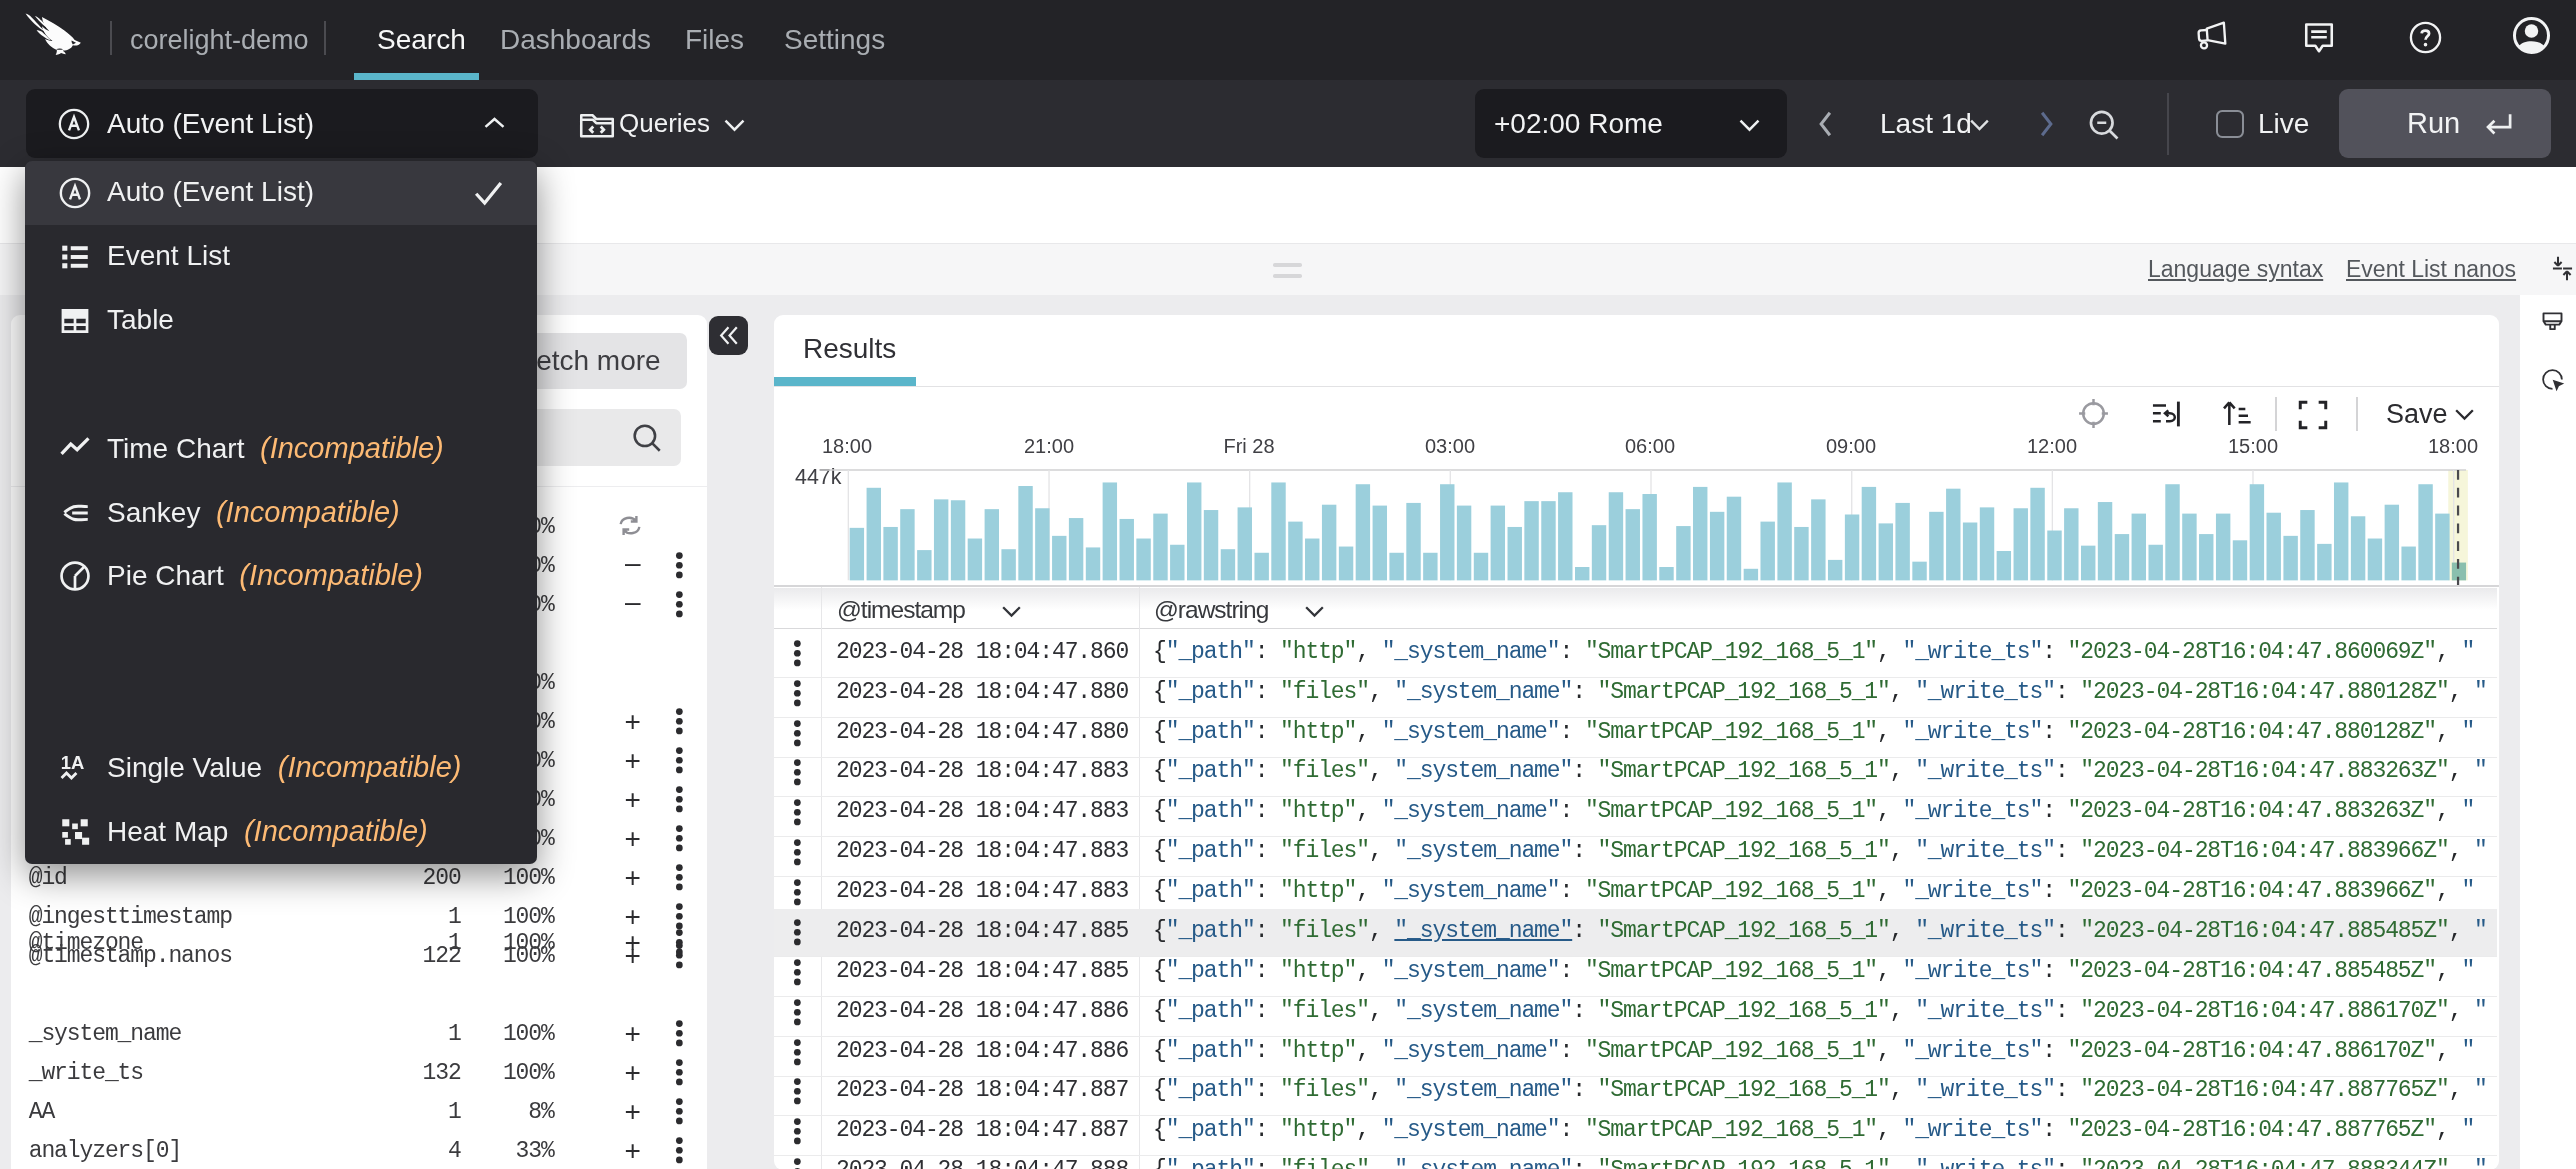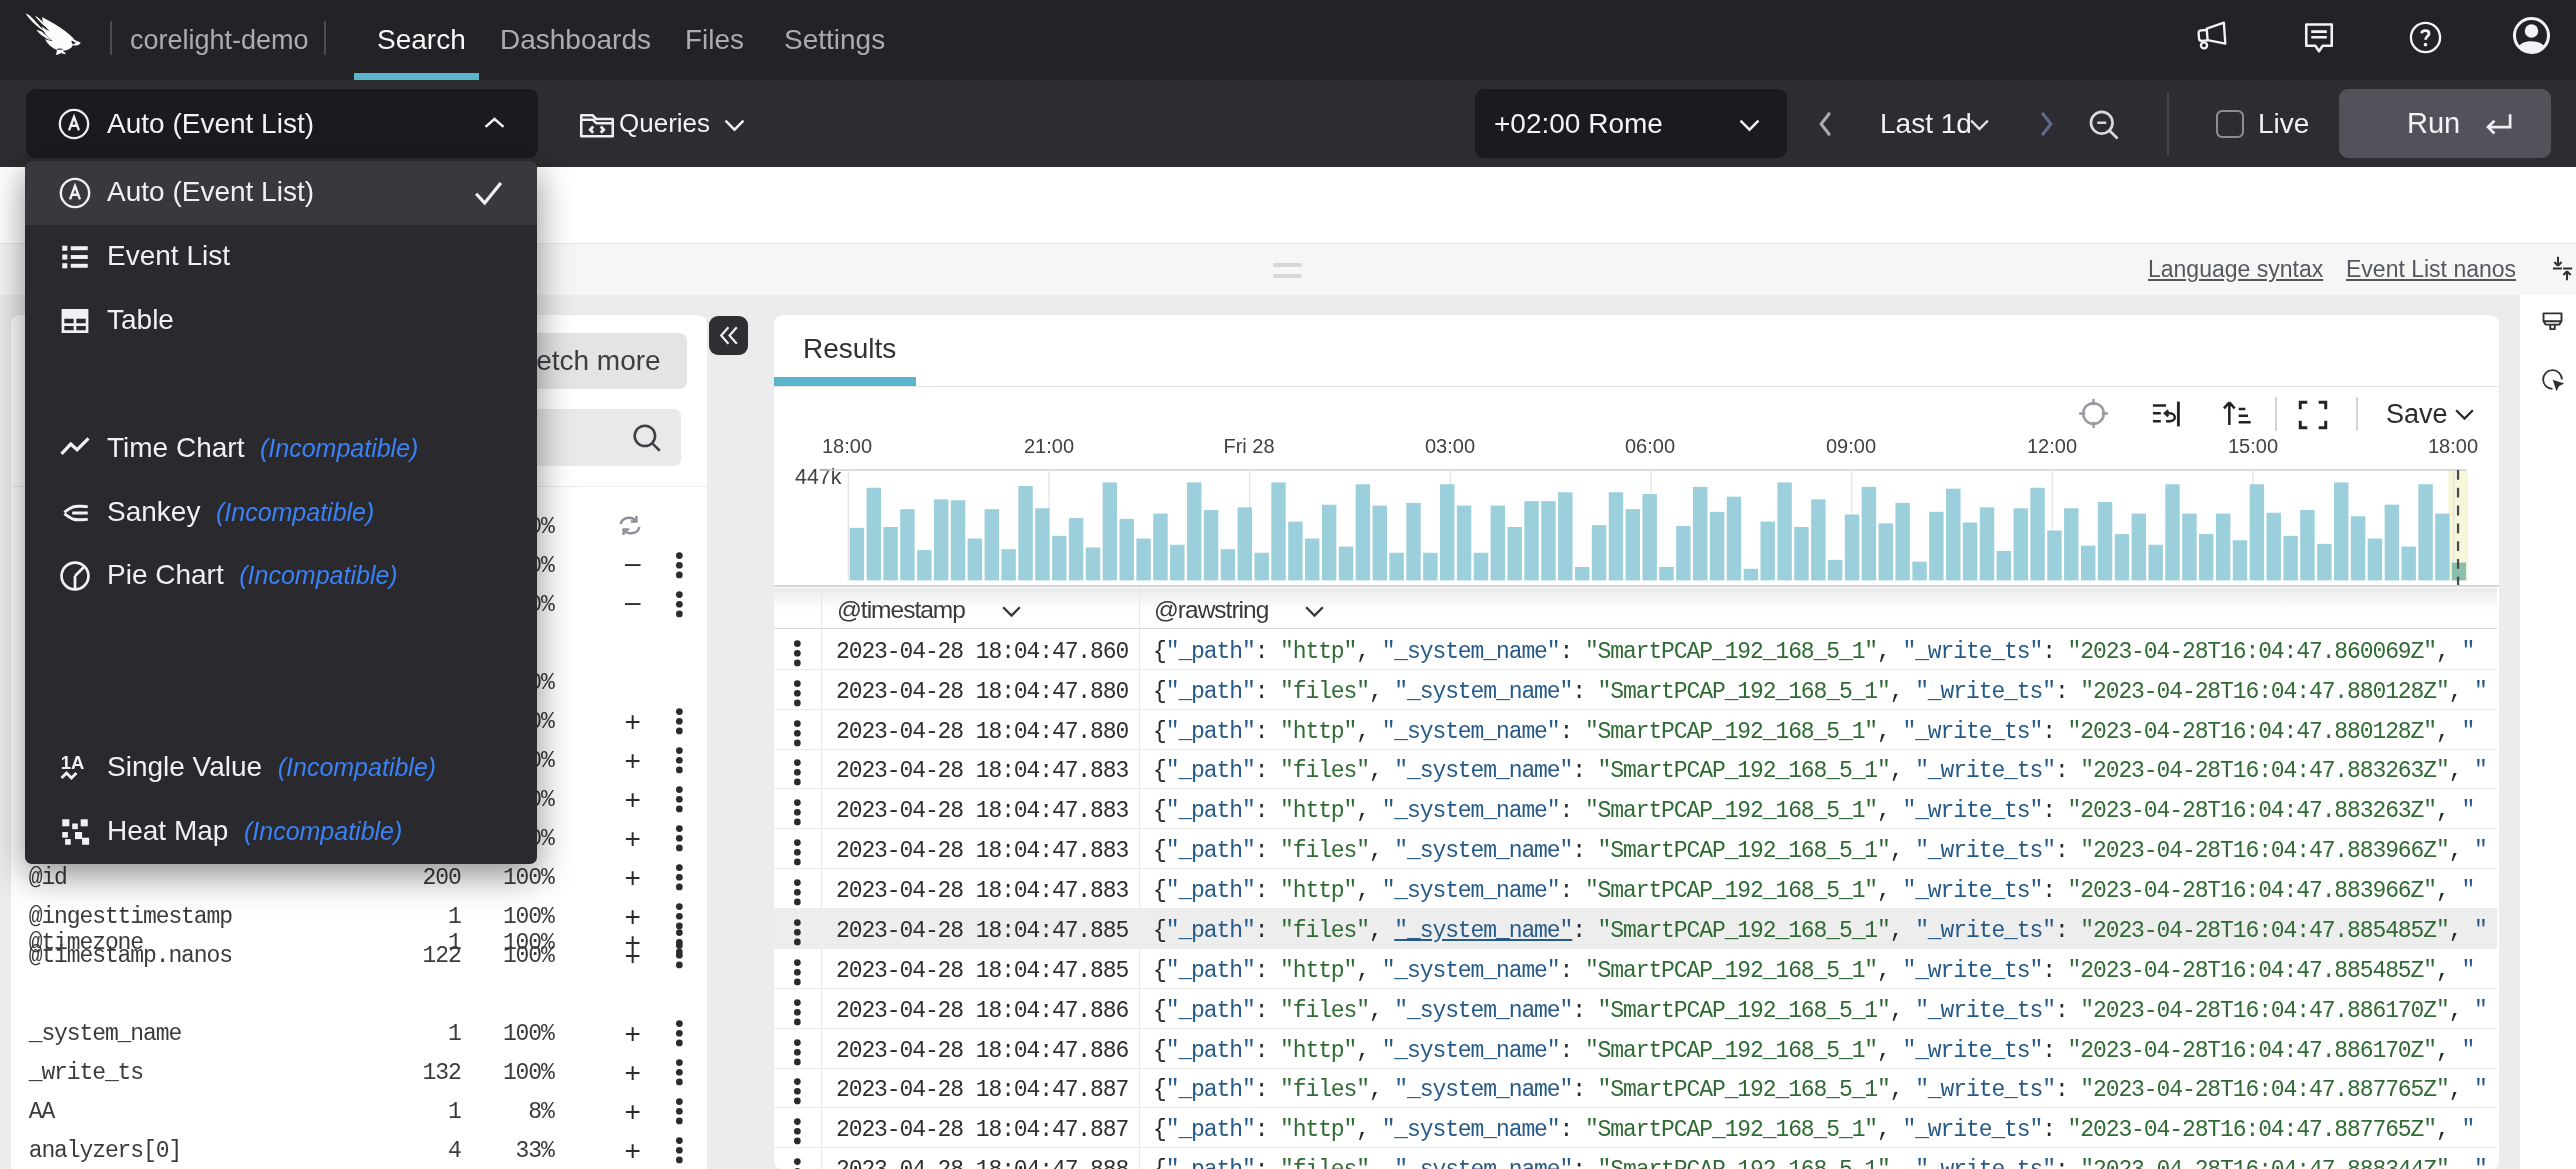--- a/index.html
+++ b/index.html
@@ -28,30 +28,30 @@
 .fcnt{right:246px;top:7.1px}
 .fpct{right:153px;top:7.1px}
 .fplus{left:608px;width:27px;text-align:center;top:3.6px;font-size:28px;color:#2b2b2e;font-family:"Liberation Sans",sans-serif}
 
 #rcard{left:774px;top:315px;width:1725px;height:855px;background:#fff;border-radius:9px}
 #rtab{left:803px;top:333px;font-size:28px;color:#303035}
 #runder{left:774px;top:377px;width:142px;height:9.8px;background:#5ab5ca}
 #rline{left:774px;top:386px;width:1725px;height:1.3px;background:#e2e2e4}
 .axlab{top:435px;font-size:20px;color:#404045;white-space:nowrap}
 
-.trow{left:774px;width:1723px;height:40px;border-bottom:0.9px solid #ebebec;font-family:"Liberation Mono",monospace;font-size:23px;letter-spacing:-1.1px;white-space:nowrap;overflow:hidden}
+.trow{left:774px;width:1723px;height:48px;border-bottom:0.9px solid #ebebec;font-family:"Liberation Mono",monospace;font-size:23px;letter-spacing:-1.1px;white-space:nowrap;overflow:hidden}
 .tts{left:62px;top:9px;color:#2e2f33;position:absolute}
 .traw{left:379px;top:9px;position:absolute;color:#26282b}
 .k{color:#265a88}.v{color:#2f6b33}
 .dots3{position:absolute;left:18px;top:9px;width:10.7px}
 
 #menu{left:25px;top:161px;width:512px;height:703px;background:#29292e;border-radius:7.1px;box-shadow:0 10.7px 36px rgba(0,0,0,.45);z-index:50}
 .mrow{left:0;width:512px;height:64px}
 .mtxt{left:82px;font-size:28px;color:#f0f1f2;top:15px;position:absolute}
-.minc{font-size:25px;font-style:italic;color:#3b82f6}
+.minc{font-size:29px;font-style:italic;color:#fdba74}
 #mrow0{background:#38383e;border-radius:7.1px 7.1px 0 0}
 
 #rsb{left:2520px;top:295px;width:56px;height:875px;background:#fff}
 </style></head><body>
 <div class="abs" id="nav"></div>
 <svg class="abs" style="left:24px;top:12.5px" width="58" height="46" viewBox="0 0 65 52">
 <g fill="#fcfcfc">
 <path d="M1.5 0.5 C7 8.5 15 16.5 24 21.5 C17 14 9.5 6 6.5 3 C4.5 1.8 3 1 1.5 0.5 Z"></path>
 <path d="M12 3.5 C17.5 10.5 24.5 17 31.5 20.8 C25.5 14.5 19 8 16.5 5.8 C15 4.8 13.5 4 12 3.5 Z"></path>
 <path d="M14 19.5 C18 24.5 24 29 30 31 C26 27 21.5 22.5 19.5 21 C17.5 20 15.5 19.5 14 19.5 Z"></path>

